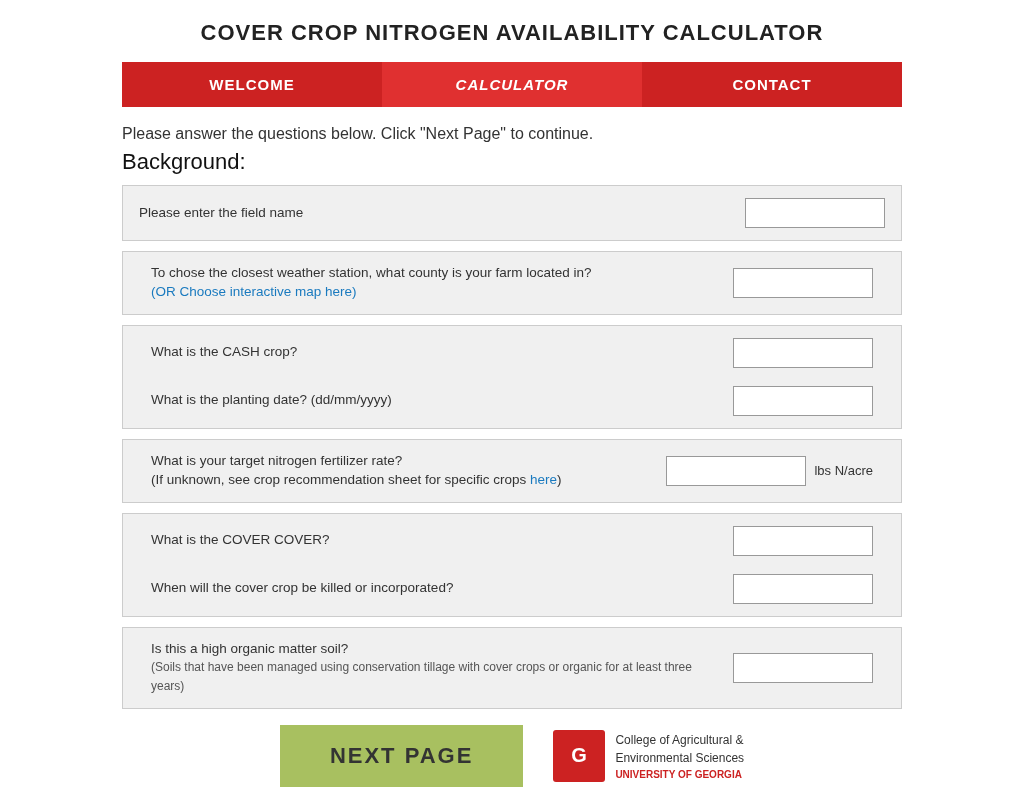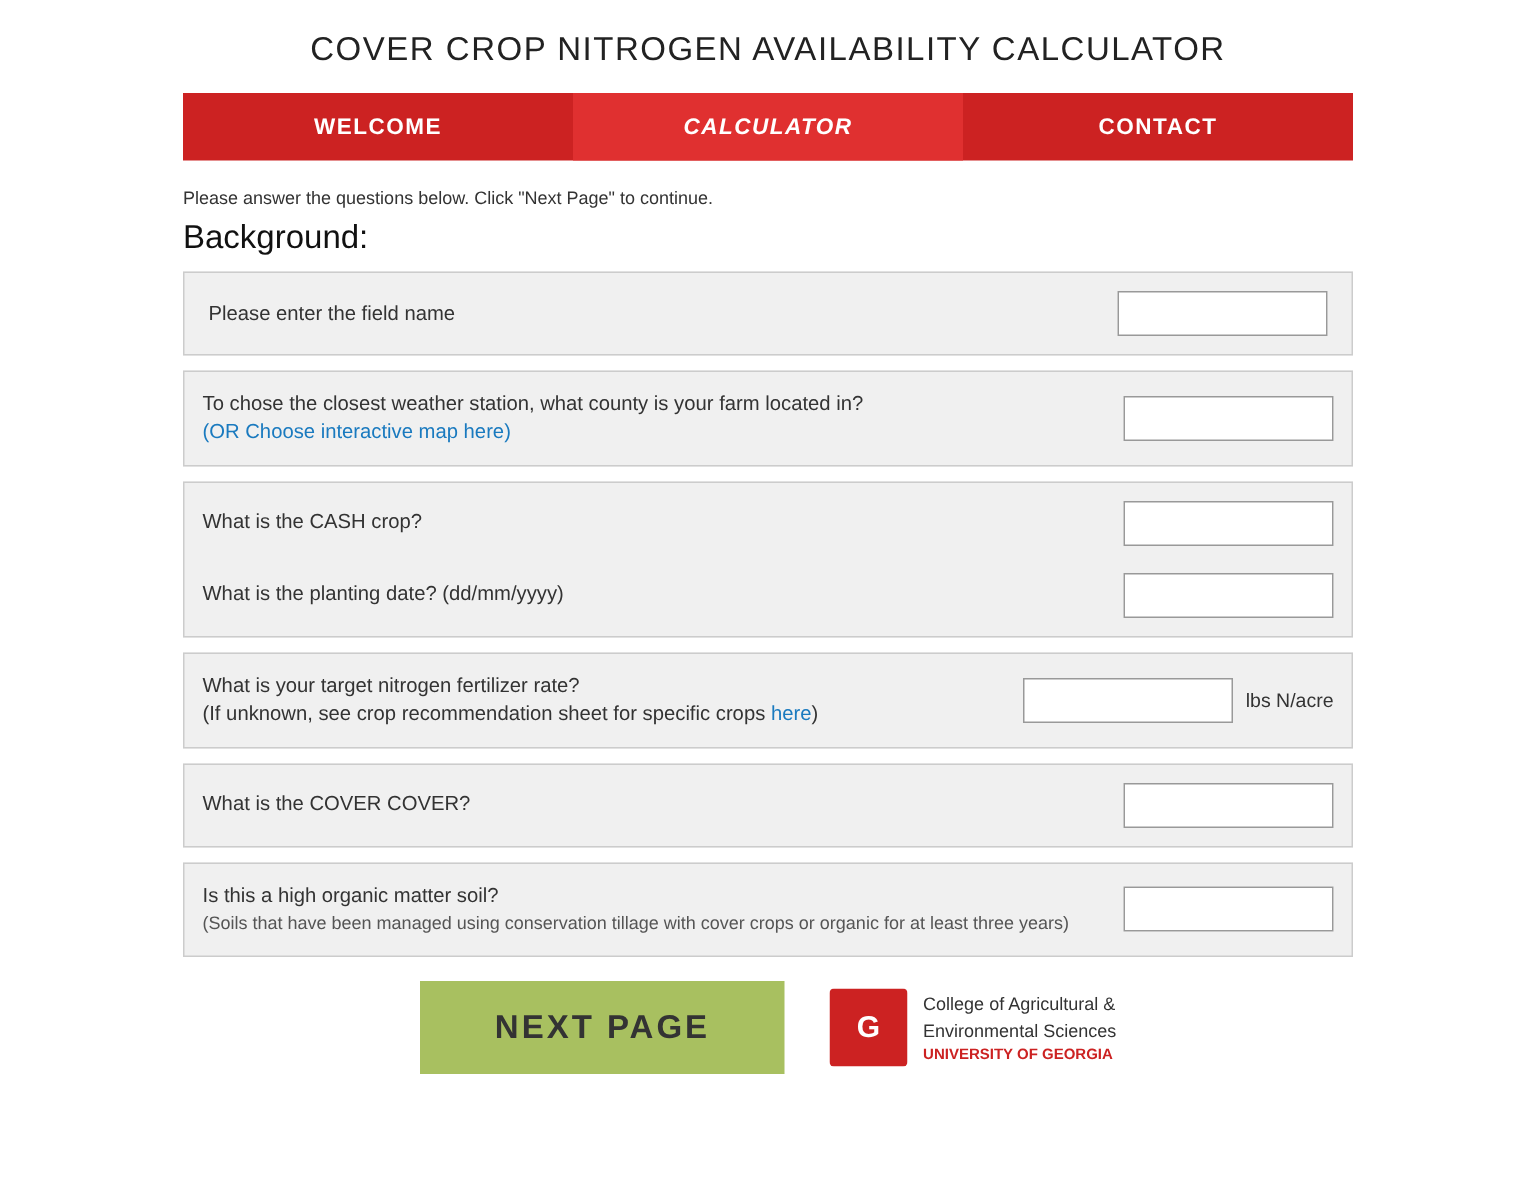--- a/index.html
+++ b/index.html
@@ -10,21 +10,21 @@
       font-size: 14px;
     }
     .page-wrapper {
       max-width: 820px;
       margin: 0 auto;
       padding: 20px;
     }
     .main-title {
       text-align: center;
       font-size: 22px;
-      font-weight: normal;
+      font-weight: bold;
       letter-spacing: 1px;
       margin-bottom: 16px;
       color: #222;
     }
     .nav-bar {
       display: flex;
       background: #cc2222;
       margin-bottom: 18px;
     }
     .nav-item {
@@ -37,35 +37,35 @@
       color: #fff;
       cursor: pointer;
     }
     .nav-item.active {
       background: #e03030;
       color: #fff;
       font-style: italic;
       text-align: center;
     }
     .instructions {
-      font-size: 12px;
+      font-size: 16px;
       margin-bottom: 6px;
       color: #333;
     }
     .section-heading {
       font-size: 22px;
       font-weight: normal;
       margin-bottom: 10px;
       color: #111;
     }
     .question-box {
       background: #f0f0f0;
       border: 1px solid #ccc;
       margin-bottom: 10px;
-      padding: 12px 12px;
+      padding: 12px 28px;
       display: flex;
       align-items: center;
       flex-wrap: wrap;
       gap: 8px;
     }
     .question-box.column {
       flex-direction: column;
       align-items: flex-start;
     }
     .question-row {
@@ -198,20 +198,24 @@
       <span>What is your target nitrogen fertilizer rate?</span><br>
       <span>(If unknown, see crop recommendation sheet for specific crops </span><a class="link-blue">here</a><span>)</span>
     </div>
     <input class="input-field" type="text" style="">
     <span class="inline-unit">lbs N/acre</span>
   </div>
 
   <div class="question-box column">
     <div class="question-row">
       <div class="question-text">What is the COVER COVER?</div>
+      <input class="input-field" type="text" style="">
+    </div>
+    <div class="question-row" style="margin-top:10px;">
+      <div class="question-text">When will the cover crop be killed or incorporated?</div>
       <input class="input-field" type="text" style="">
     </div>
   </div>
 
   <div class="question-box">
     <div class="question-text">
       <span>Is this a high organic matter soil?</span><br>
       <small>(Soils that have been managed using conservation tillage with cover crops or organic for at least three years)</small>
     </div>
     <input class="input-field" type="text" style="">

